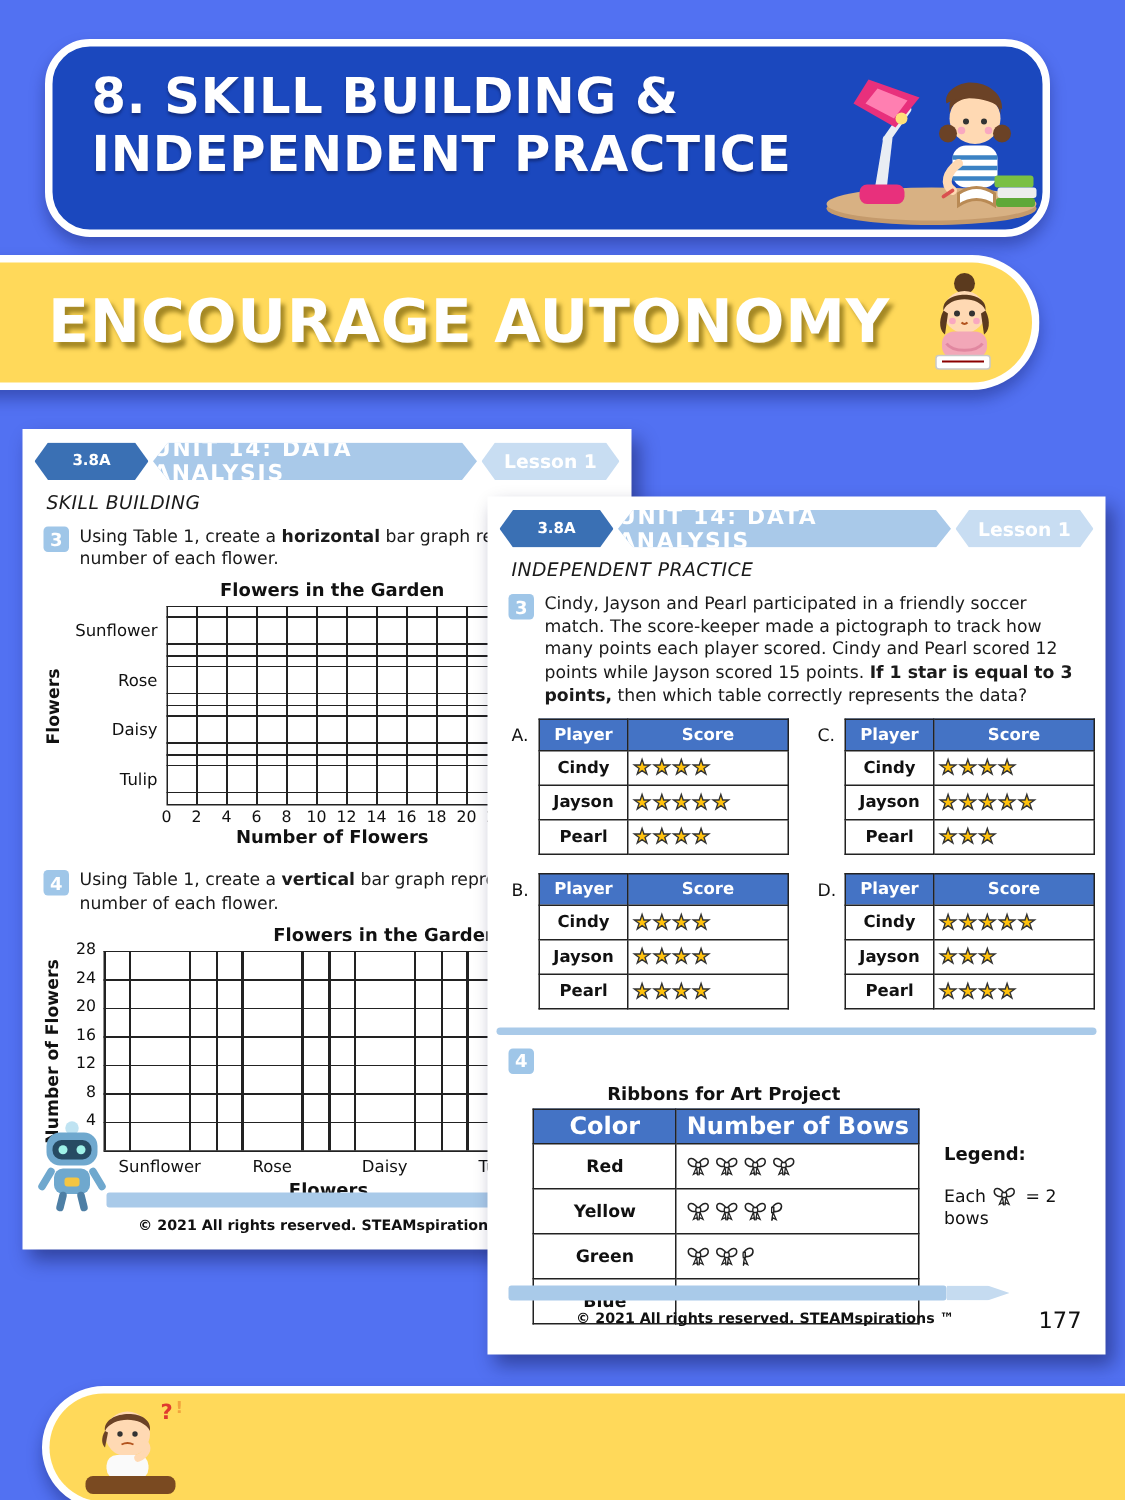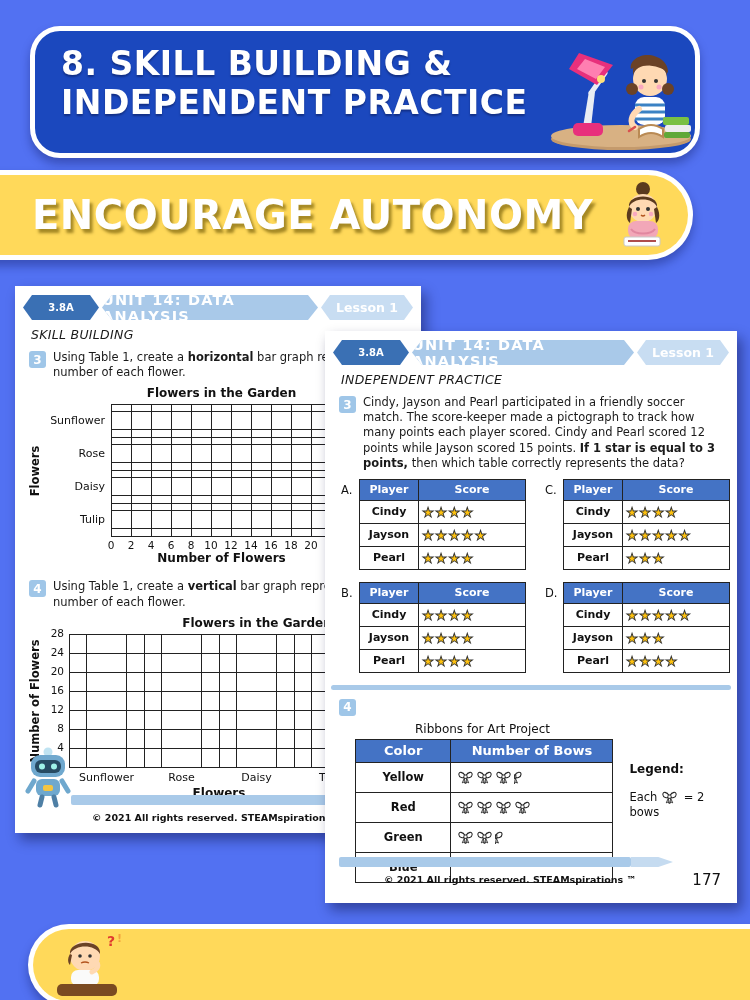--- a/index.html
+++ b/index.html
@@ -103,23 +103,23 @@
   table.score th.c1{width:56px;}  table.score th.c2{width:104px;margin-left:45px;}
   table.score td{border:1.6px solid #222;height:20px;font-size:11px;color:#111;}
   td.pname{font-weight:700;text-align:center;}
   td.stars{padding-left:3px;letter-spacing:1px;white-space:nowrap;}
   .star{font-size:13.5px;color:#FFC20E;-webkit-text-stroke:.9px #333;}
 
   .divider{height:5px;background:#A9CAE9;border-radius:3px;margin:12px 6px 0 6px;}
 
   
   .ribbons-wrap{display:flex;margin:6px 0 0 30px;}
-  .rib-title{font-weight:400;font-size:12px;color:#111;text-align:center;width:255px;margin-bottom:3px;}
+  .rib-title{font-weight:700;font-size:12px;color:#111;text-align:center;width:255px;margin-bottom:3px;}
   table.ribbons{border-collapse:collapse;}
-  table.ribbons th{background:#4473C5;color:#fff;font-weight:700;font-size:13px;border:1.6px solid #222;height:20px;}
+  table.ribbons th{background:#4473C5;color:#fff;font-weight:700;font-size:16px;border:1.6px solid #222;height:20px;}
   table.ribbons th.c1{width:93px;} table.ribbons th.c2{width:160px;}
   table.ribbons td{border:1.6px solid #222;height:27px;font-size:11.5px;color:#111;}
   td.cname{font-weight:700;text-align:center;}
   td.bows{padding-left:6px;}
   .bow{vertical-align:middle;margin-right:2px;}
   .legend{margin-left:16px;margin-top:40px;font-size:11.5px;color:#111;}
   .legend .lg-title{font-weight:700;font-size:12px;margin-bottom:14px;}
   .bold{font-weight:700;}
 </style>
 </head>
@@ -393,20 +393,48 @@
     <div class="ribbons-wrap">
       <div>
         <div class="rib-title">Ribbons for Art Project</div>
         <table class="ribbons">
           <tbody>
               <tr>
                 <th class="c1">Color</th>
                 <th class="c2">Number of Bows</th>
               </tr>
           <tr>
+                <td class="cname">Red</td>
+                <td class="bows"><svg class="bow" width="17" height="15" viewBox="0 0 20 17">
+                    <path d="M9.6 6.5 C7 1.5 1.8 1.2 2.2 5.2 C2.5 8.8 7 9.3 9.6 8.2 Z" fill="#fff" stroke="#222" stroke-width="1.2"></path>
+                    <path d="M10.4 6.5 C13 1.5 18.2 1.2 17.8 5.2 C17.5 8.8 13 9.3 10.4 8.2 Z" fill="#fff" stroke="#222" stroke-width="1.2"></path>
+                    <path d="M8.6 9.3 L6.2 14.8 L8.6 13.6 L9.6 15.6 Z" fill="#fff" stroke="#222" stroke-width="1"></path>
+                    <path d="M11.4 9.3 L13.8 14.8 L11.4 13.6 L10.4 15.6 Z" fill="#fff" stroke="#222" stroke-width="1"></path>
+                    <rect x="8.1" y="5.6" width="3.8" height="3.9" rx="1.2" fill="#fff" stroke="#222" stroke-width="1.1"></rect>
+                  </svg><svg class="bow" width="17" height="15" viewBox="0 0 20 17">
+                    <path d="M9.6 6.5 C7 1.5 1.8 1.2 2.2 5.2 C2.5 8.8 7 9.3 9.6 8.2 Z" fill="#fff" stroke="#222" stroke-width="1.2"></path>
+                    <path d="M10.4 6.5 C13 1.5 18.2 1.2 17.8 5.2 C17.5 8.8 13 9.3 10.4 8.2 Z" fill="#fff" stroke="#222" stroke-width="1.2"></path>
+                    <path d="M8.6 9.3 L6.2 14.8 L8.6 13.6 L9.6 15.6 Z" fill="#fff" stroke="#222" stroke-width="1"></path>
+                    <path d="M11.4 9.3 L13.8 14.8 L11.4 13.6 L10.4 15.6 Z" fill="#fff" stroke="#222" stroke-width="1"></path>
+                    <rect x="8.1" y="5.6" width="3.8" height="3.9" rx="1.2" fill="#fff" stroke="#222" stroke-width="1.1"></rect>
+                  </svg><svg class="bow" width="17" height="15" viewBox="0 0 20 17">
+                    <path d="M9.6 6.5 C7 1.5 1.8 1.2 2.2 5.2 C2.5 8.8 7 9.3 9.6 8.2 Z" fill="#fff" stroke="#222" stroke-width="1.2"></path>
+                    <path d="M10.4 6.5 C13 1.5 18.2 1.2 17.8 5.2 C17.5 8.8 13 9.3 10.4 8.2 Z" fill="#fff" stroke="#222" stroke-width="1.2"></path>
+                    <path d="M8.6 9.3 L6.2 14.8 L8.6 13.6 L9.6 15.6 Z" fill="#fff" stroke="#222" stroke-width="1"></path>
+                    <path d="M11.4 9.3 L13.8 14.8 L11.4 13.6 L10.4 15.6 Z" fill="#fff" stroke="#222" stroke-width="1"></path>
+                    <rect x="8.1" y="5.6" width="3.8" height="3.9" rx="1.2" fill="#fff" stroke="#222" stroke-width="1.1"></rect>
+                  </svg><svg class="bow" width="17" height="15" viewBox="0 0 20 17">
+                    <path d="M9.6 6.5 C7 1.5 1.8 1.2 2.2 5.2 C2.5 8.8 7 9.3 9.6 8.2 Z" fill="#fff" stroke="#222" stroke-width="1.2"></path>
+                    <path d="M10.4 6.5 C13 1.5 18.2 1.2 17.8 5.2 C17.5 8.8 13 9.3 10.4 8.2 Z" fill="#fff" stroke="#222" stroke-width="1.2"></path>
+                    <path d="M8.6 9.3 L6.2 14.8 L8.6 13.6 L9.6 15.6 Z" fill="#fff" stroke="#222" stroke-width="1"></path>
+                    <path d="M11.4 9.3 L13.8 14.8 L11.4 13.6 L10.4 15.6 Z" fill="#fff" stroke="#222" stroke-width="1"></path>
+                    <rect x="8.1" y="5.6" width="3.8" height="3.9" rx="1.2" fill="#fff" stroke="#222" stroke-width="1.1"></rect>
+                  </svg></td>
+              </tr>
+          <tr>
                 <td class="cname">Yellow</td>
                 <td class="bows"><svg class="bow" width="17" height="15" viewBox="0 0 20 17">
                     <path d="M9.6 6.5 C7 1.5 1.8 1.2 2.2 5.2 C2.5 8.8 7 9.3 9.6 8.2 Z" fill="#fff" stroke="#222" stroke-width="1.2"></path>
                     <path d="M10.4 6.5 C13 1.5 18.2 1.2 17.8 5.2 C17.5 8.8 13 9.3 10.4 8.2 Z" fill="#fff" stroke="#222" stroke-width="1.2"></path>
                     <path d="M8.6 9.3 L6.2 14.8 L8.6 13.6 L9.6 15.6 Z" fill="#fff" stroke="#222" stroke-width="1"></path>
                     <path d="M11.4 9.3 L13.8 14.8 L11.4 13.6 L10.4 15.6 Z" fill="#fff" stroke="#222" stroke-width="1"></path>
                     <rect x="8.1" y="5.6" width="3.8" height="3.9" rx="1.2" fill="#fff" stroke="#222" stroke-width="1.1"></rect>
                   </svg><svg class="bow" width="17" height="15" viewBox="0 0 20 17">
                     <path d="M9.6 6.5 C7 1.5 1.8 1.2 2.2 5.2 C2.5 8.8 7 9.3 9.6 8.2 Z" fill="#fff" stroke="#222" stroke-width="1.2"></path>
                     <path d="M10.4 6.5 C13 1.5 18.2 1.2 17.8 5.2 C17.5 8.8 13 9.3 10.4 8.2 Z" fill="#fff" stroke="#222" stroke-width="1.2"></path>
@@ -416,48 +444,20 @@
                   </svg><svg class="bow" width="17" height="15" viewBox="0 0 20 17">
                     <path d="M9.6 6.5 C7 1.5 1.8 1.2 2.2 5.2 C2.5 8.8 7 9.3 9.6 8.2 Z" fill="#fff" stroke="#222" stroke-width="1.2"></path>
                     <path d="M10.4 6.5 C13 1.5 18.2 1.2 17.8 5.2 C17.5 8.8 13 9.3 10.4 8.2 Z" fill="#fff" stroke="#222" stroke-width="1.2"></path>
                     <path d="M8.6 9.3 L6.2 14.8 L8.6 13.6 L9.6 15.6 Z" fill="#fff" stroke="#222" stroke-width="1"></path>
                     <path d="M11.4 9.3 L13.8 14.8 L11.4 13.6 L10.4 15.6 Z" fill="#fff" stroke="#222" stroke-width="1"></path>
                     <rect x="8.1" y="5.6" width="3.8" height="3.9" rx="1.2" fill="#fff" stroke="#222" stroke-width="1.1"></rect>
                   </svg><svg class="bow" width="9" height="15" viewBox="10 0 10 17">
                     <path d="M10.4 6.5 C13 1.5 18.2 1.2 17.8 5.2 C17.5 8.8 13 9.3 10.4 8.2 Z" fill="#fff" stroke="#222" stroke-width="1.2"></path>
                     <path d="M11.4 9.3 L13.8 14.8 L11.4 13.6 L10.4 15.6 Z" fill="#fff" stroke="#222" stroke-width="1"></path>
                     <rect x="10.3" y="5.6" width="1.7" height="3.9" fill="#fff" stroke="#222" stroke-width="1.1"></rect>
-                  </svg></td>
-              </tr>
-          <tr>
-                <td class="cname">Red</td>
-                <td class="bows"><svg class="bow" width="17" height="15" viewBox="0 0 20 17">
-                    <path d="M9.6 6.5 C7 1.5 1.8 1.2 2.2 5.2 C2.5 8.8 7 9.3 9.6 8.2 Z" fill="#fff" stroke="#222" stroke-width="1.2"></path>
-                    <path d="M10.4 6.5 C13 1.5 18.2 1.2 17.8 5.2 C17.5 8.8 13 9.3 10.4 8.2 Z" fill="#fff" stroke="#222" stroke-width="1.2"></path>
-                    <path d="M8.6 9.3 L6.2 14.8 L8.6 13.6 L9.6 15.6 Z" fill="#fff" stroke="#222" stroke-width="1"></path>
-                    <path d="M11.4 9.3 L13.8 14.8 L11.4 13.6 L10.4 15.6 Z" fill="#fff" stroke="#222" stroke-width="1"></path>
-                    <rect x="8.1" y="5.6" width="3.8" height="3.9" rx="1.2" fill="#fff" stroke="#222" stroke-width="1.1"></rect>
-                  </svg><svg class="bow" width="17" height="15" viewBox="0 0 20 17">
-                    <path d="M9.6 6.5 C7 1.5 1.8 1.2 2.2 5.2 C2.5 8.8 7 9.3 9.6 8.2 Z" fill="#fff" stroke="#222" stroke-width="1.2"></path>
-                    <path d="M10.4 6.5 C13 1.5 18.2 1.2 17.8 5.2 C17.5 8.8 13 9.3 10.4 8.2 Z" fill="#fff" stroke="#222" stroke-width="1.2"></path>
-                    <path d="M8.6 9.3 L6.2 14.8 L8.6 13.6 L9.6 15.6 Z" fill="#fff" stroke="#222" stroke-width="1"></path>
-                    <path d="M11.4 9.3 L13.8 14.8 L11.4 13.6 L10.4 15.6 Z" fill="#fff" stroke="#222" stroke-width="1"></path>
-                    <rect x="8.1" y="5.6" width="3.8" height="3.9" rx="1.2" fill="#fff" stroke="#222" stroke-width="1.1"></rect>
-                  </svg><svg class="bow" width="17" height="15" viewBox="0 0 20 17">
-                    <path d="M9.6 6.5 C7 1.5 1.8 1.2 2.2 5.2 C2.5 8.8 7 9.3 9.6 8.2 Z" fill="#fff" stroke="#222" stroke-width="1.2"></path>
-                    <path d="M10.4 6.5 C13 1.5 18.2 1.2 17.8 5.2 C17.5 8.8 13 9.3 10.4 8.2 Z" fill="#fff" stroke="#222" stroke-width="1.2"></path>
-                    <path d="M8.6 9.3 L6.2 14.8 L8.6 13.6 L9.6 15.6 Z" fill="#fff" stroke="#222" stroke-width="1"></path>
-                    <path d="M11.4 9.3 L13.8 14.8 L11.4 13.6 L10.4 15.6 Z" fill="#fff" stroke="#222" stroke-width="1"></path>
-                    <rect x="8.1" y="5.6" width="3.8" height="3.9" rx="1.2" fill="#fff" stroke="#222" stroke-width="1.1"></rect>
-                  </svg><svg class="bow" width="17" height="15" viewBox="0 0 20 17">
-                    <path d="M9.6 6.5 C7 1.5 1.8 1.2 2.2 5.2 C2.5 8.8 7 9.3 9.6 8.2 Z" fill="#fff" stroke="#222" stroke-width="1.2"></path>
-                    <path d="M10.4 6.5 C13 1.5 18.2 1.2 17.8 5.2 C17.5 8.8 13 9.3 10.4 8.2 Z" fill="#fff" stroke="#222" stroke-width="1.2"></path>
-                    <path d="M8.6 9.3 L6.2 14.8 L8.6 13.6 L9.6 15.6 Z" fill="#fff" stroke="#222" stroke-width="1"></path>
-                    <path d="M11.4 9.3 L13.8 14.8 L11.4 13.6 L10.4 15.6 Z" fill="#fff" stroke="#222" stroke-width="1"></path>
-                    <rect x="8.1" y="5.6" width="3.8" height="3.9" rx="1.2" fill="#fff" stroke="#222" stroke-width="1.1"></rect>
                   </svg></td>
               </tr>
           <tr>
                 <td class="cname">Green</td>
                 <td class="bows"><svg class="bow" width="17" height="15" viewBox="0 0 20 17">
                     <path d="M9.6 6.5 C7 1.5 1.8 1.2 2.2 5.2 C2.5 8.8 7 9.3 9.6 8.2 Z" fill="#fff" stroke="#222" stroke-width="1.2"></path>
                     <path d="M10.4 6.5 C13 1.5 18.2 1.2 17.8 5.2 C17.5 8.8 13 9.3 10.4 8.2 Z" fill="#fff" stroke="#222" stroke-width="1.2"></path>
                     <path d="M8.6 9.3 L6.2 14.8 L8.6 13.6 L9.6 15.6 Z" fill="#fff" stroke="#222" stroke-width="1"></path>
                     <path d="M11.4 9.3 L13.8 14.8 L11.4 13.6 L10.4 15.6 Z" fill="#fff" stroke="#222" stroke-width="1"></path>
                     <rect x="8.1" y="5.6" width="3.8" height="3.9" rx="1.2" fill="#fff" stroke="#222" stroke-width="1.1"></rect>

